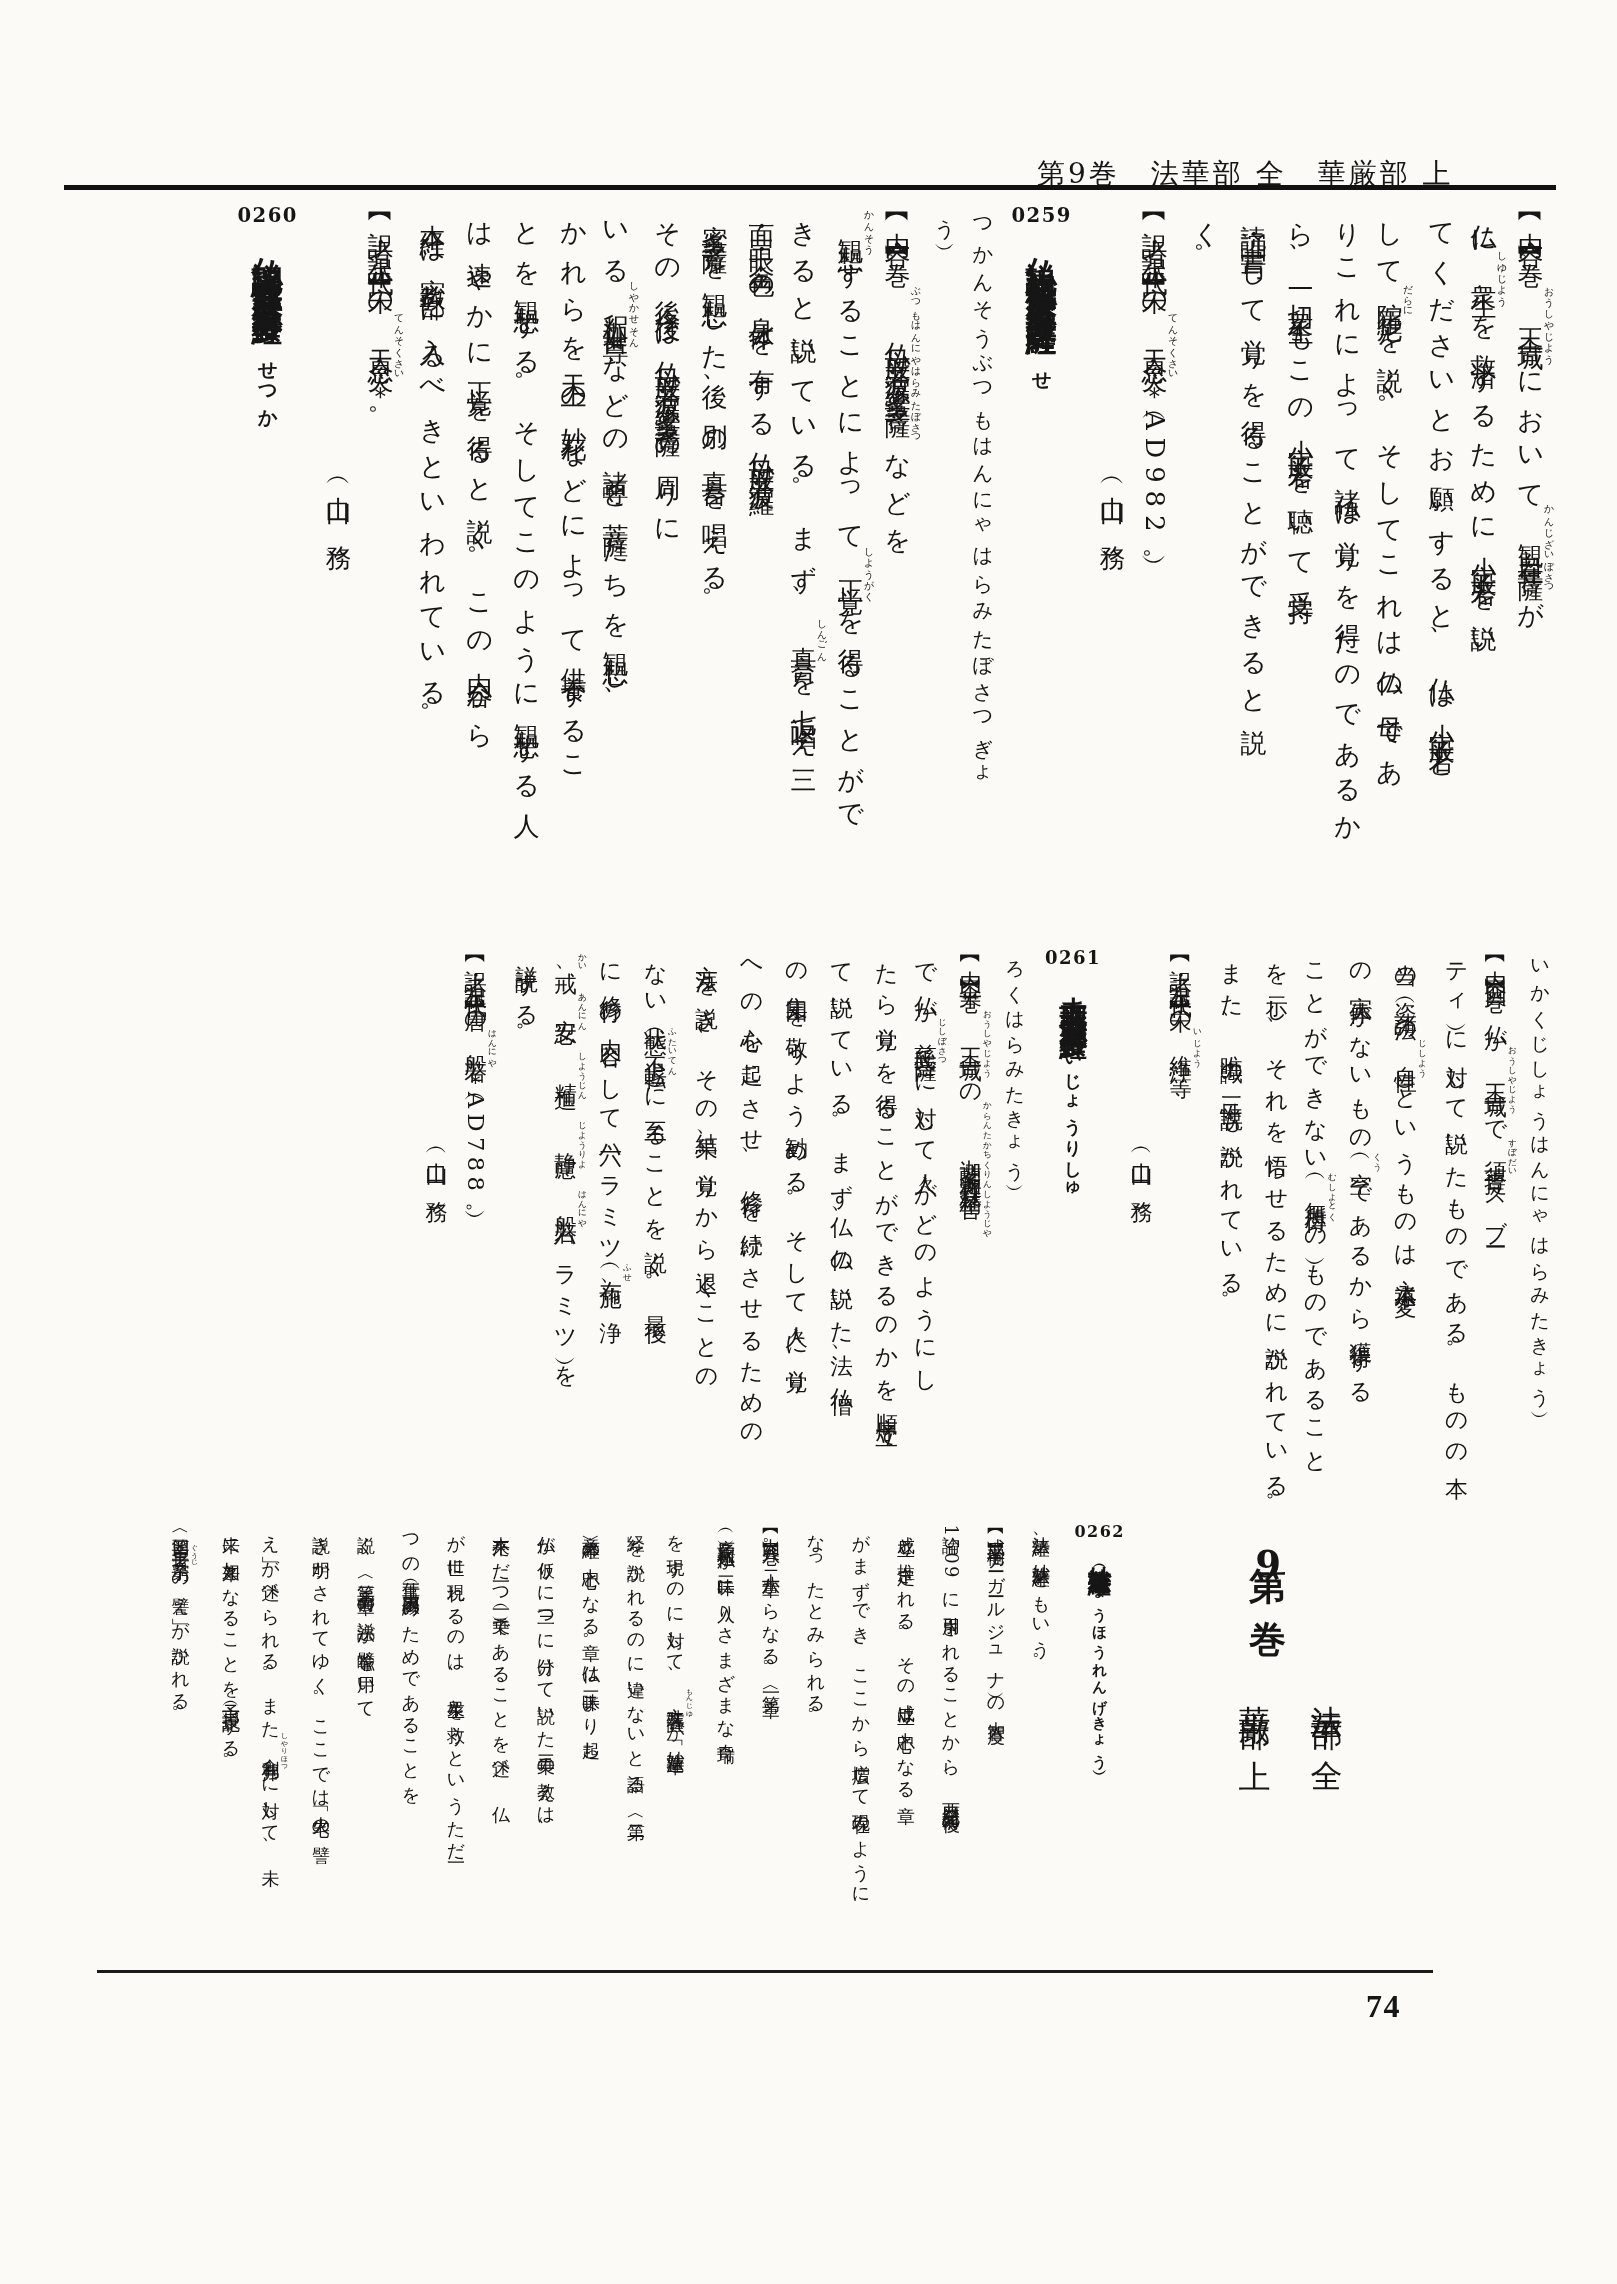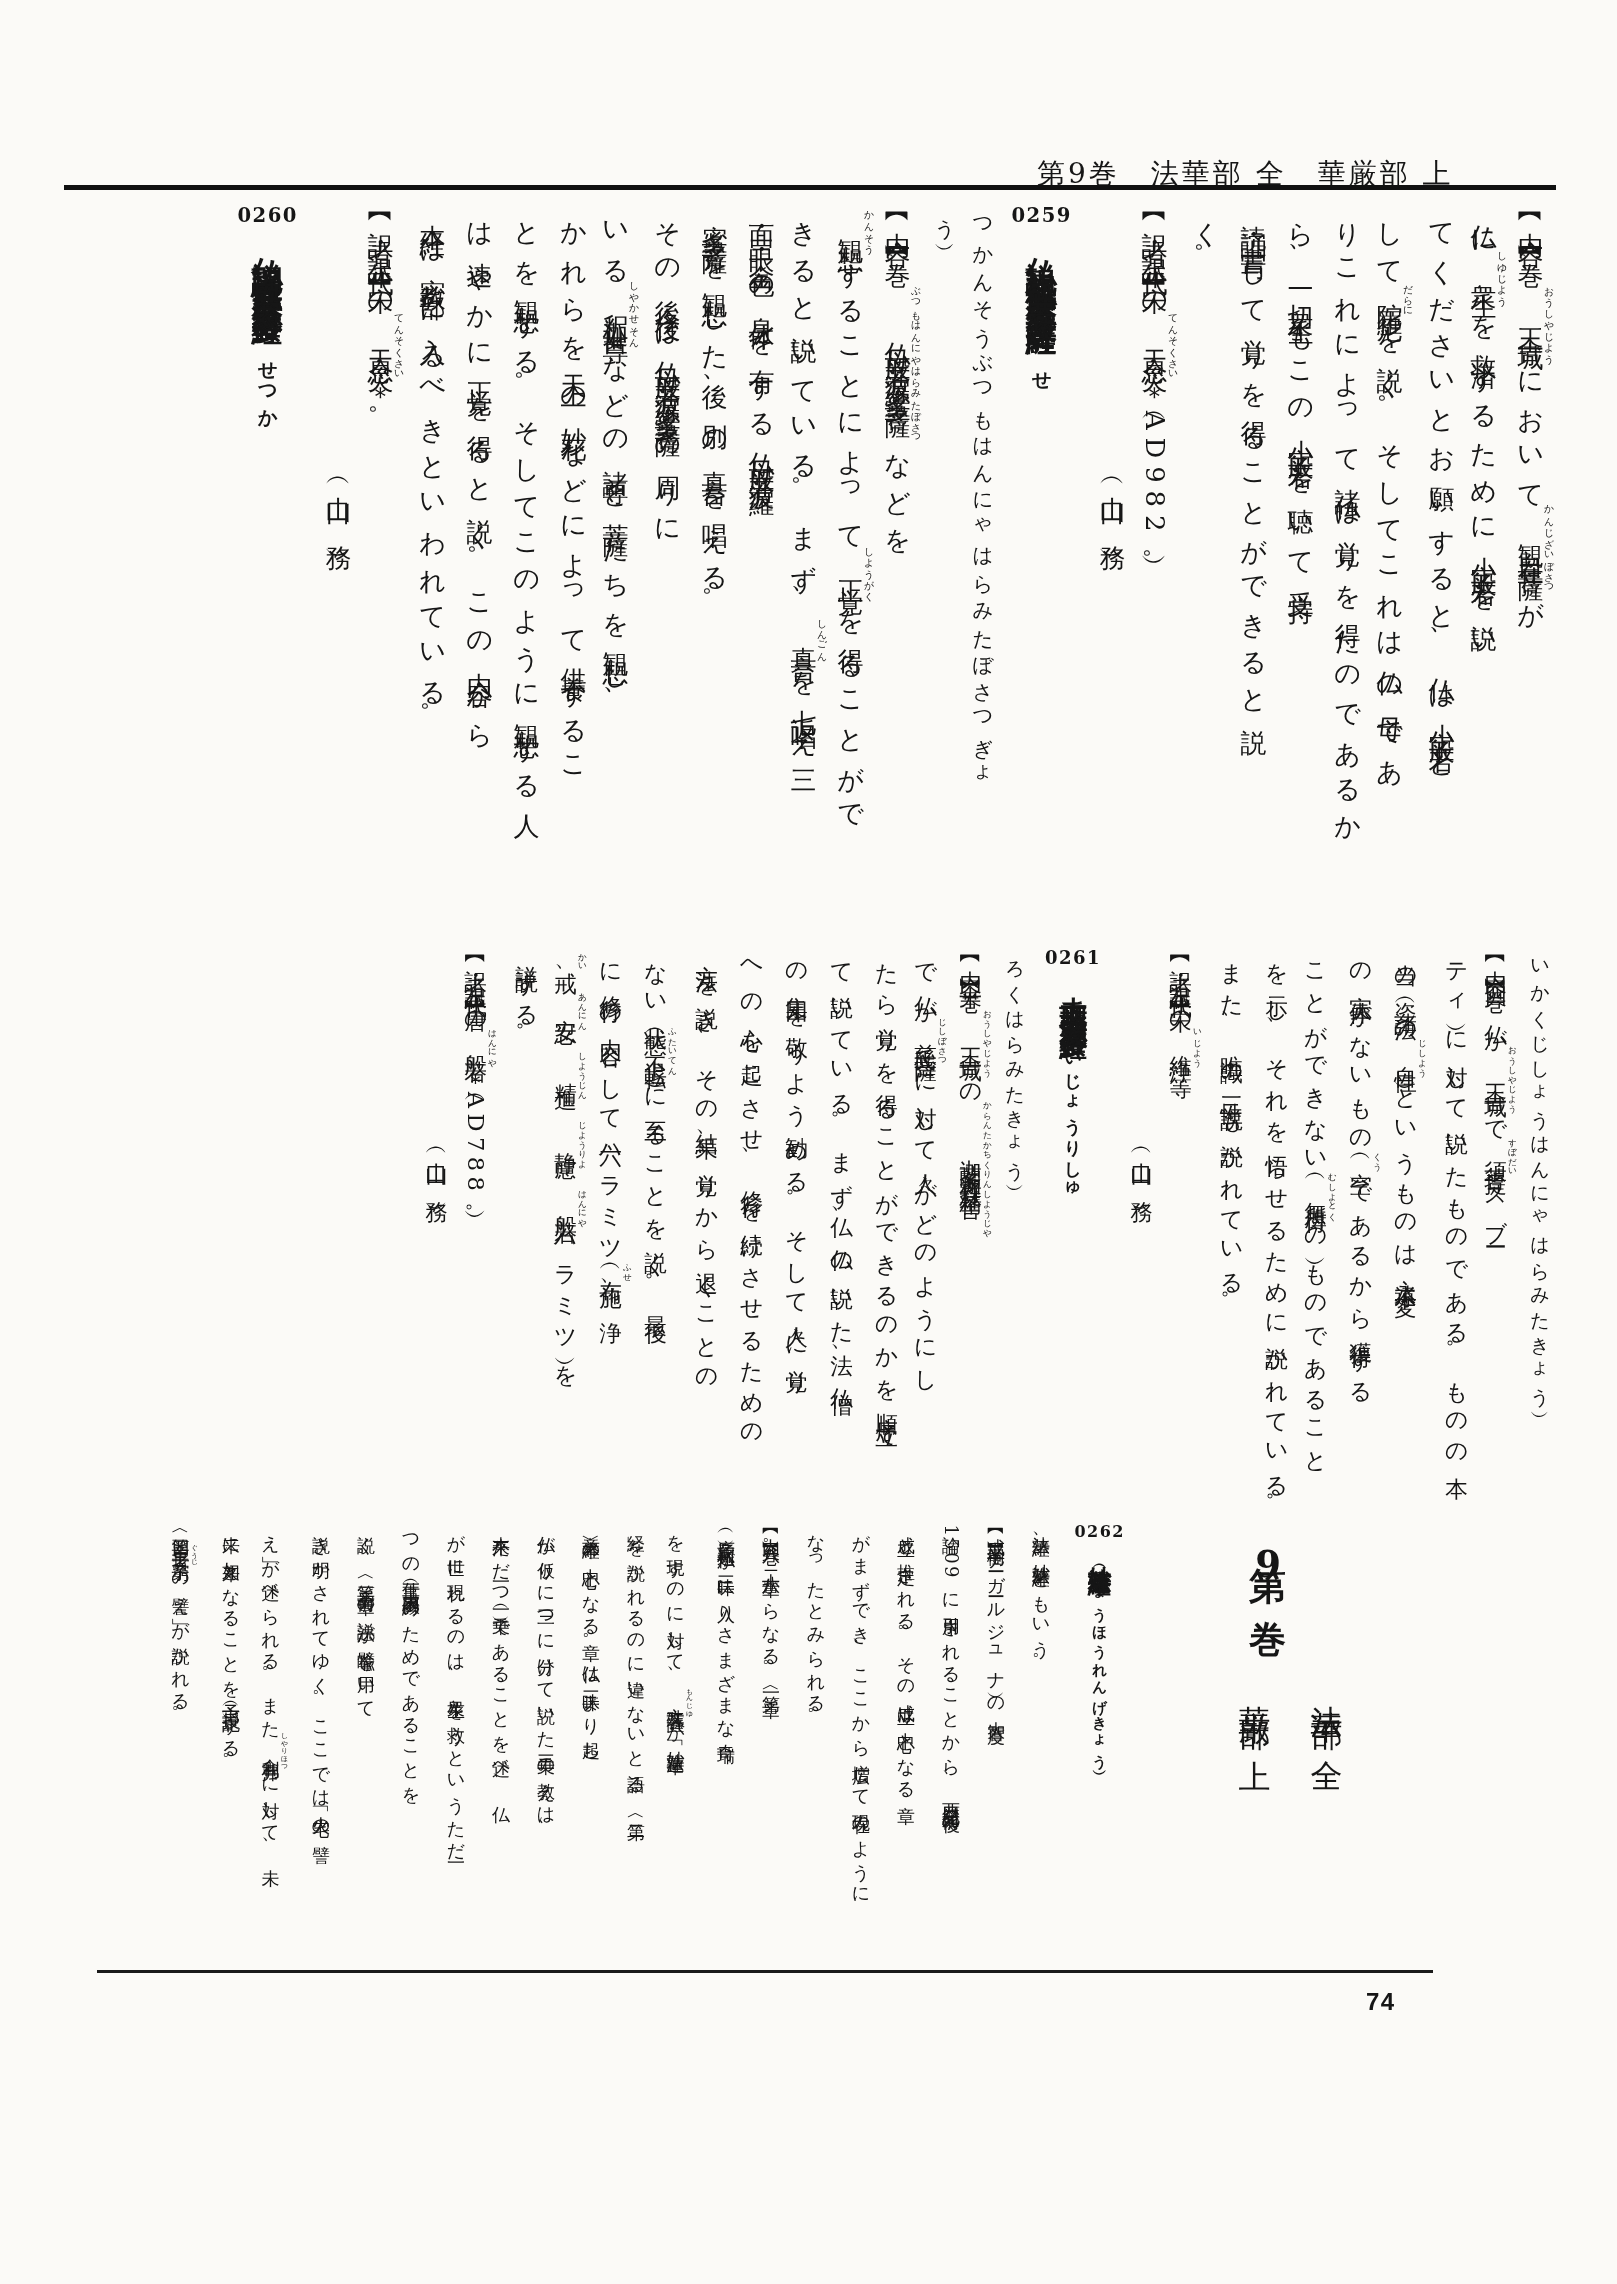--- a/index.html
+++ b/index.html
@@ -60,22 +60,22 @@
     position:absolute;top:1680px;left:1205px;
     writing-mode:vertical-rl;font-size:32px;letter-spacing:.18em;
   }
   .vol-cols .vcol{width:72px;white-space:nowrap;}
   
   .rule-bottom{
     position:absolute;top:1970px;left:97px;width:1336px;height:3px;background:#1a1a1a;
   }
   .page-number{
     position:absolute;top:1988px;left:1366px;
-    font-size:24px;font-weight:bold;letter-spacing:1.5px;
-    font-family:Liberation Sans, sans-serif;
+    font-size:32px;font-weight:bold;letter-spacing:1.5px;
+    font-family:Liberation Serif, serif;
   }
 </style>
 </head>
 <body>
 
 <div class="header-title">第9巻　法華部 全　華厳部 上</div>
 <div class="rule-top"></div>
 
 <div id="band1" class="band">
     <div class="col body">【内容】一巻。<ruby>王舎城<rt>おうしやじよう</rt></ruby>において<ruby>観自在菩薩<rt>かんじざいぼさつ</rt></ruby>が</div>

